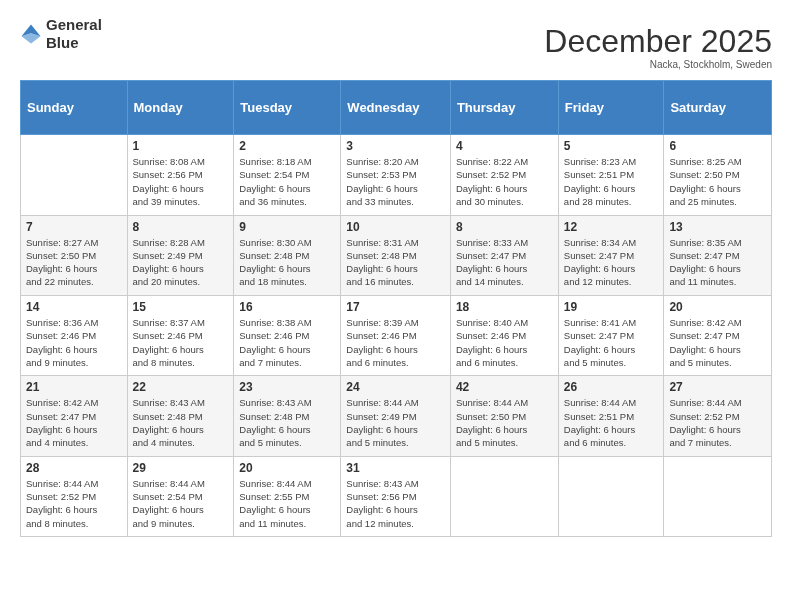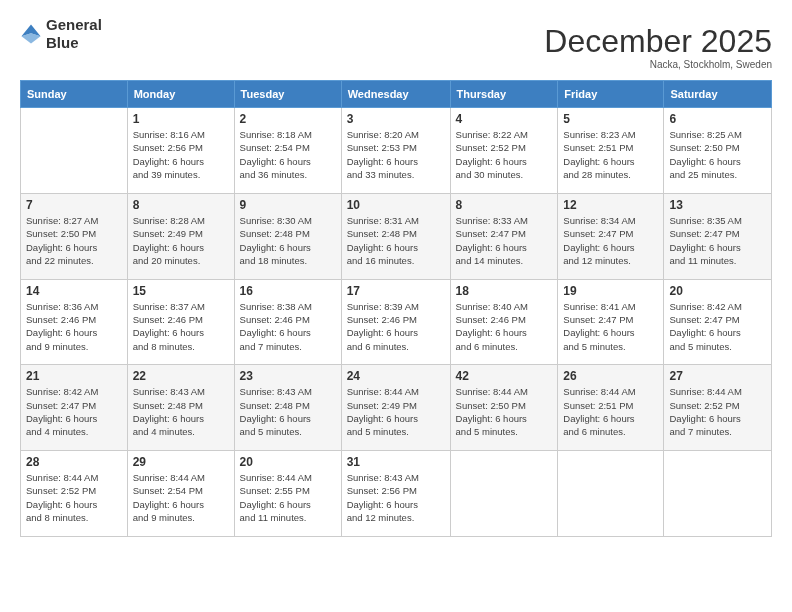--- a/index.html
+++ b/index.html
@@ -59,22 +59,22 @@
     }
     .calendar {
       width: 100%;
       border-collapse: collapse;
       flex: 1;
     }
     .calendar th {
       background: #3d7fc1;
       color: #fff;
       font-weight: bold;
-      font-size: 11px;
-      padding: 7px 6px;
+      font-size: 13px;
+      padding: 19px 6px;
       text-align: left;
       border: 1px solid #5a9ad4;
       margin-top: 14px;
     }
     .calendar td {
       vertical-align: top;
       border: 1px solid #ccc;
       padding: 4px 5px;
       width: 113px;
       min-height: 80px;
@@ -134,21 +134,21 @@
           <th>Thursday</th>
           <th>Friday</th>
           <th>Saturday</th>
         </tr>
     </thead>
     <tbody id="calendar-body">
     <tr>
           <td class="empty-cell"></td>
           <td>
             <div class="day-number">1</div>
-            <div class="day-info" style="white-space: pre-line;">Sunrise: 8:16 AM
+            <div class="day-info" style="white-space: pre-line;">Sunrise: 8:08 AM
 Sunset: 2:56 PM
 Daylight: 6 hours
 and 39 minutes.</div>
           </td>
           <td>
             <div class="day-number">2</div>
             <div class="day-info" style="white-space: pre-line;">Sunrise: 8:18 AM
 Sunset: 2:54 PM
 Daylight: 6 hours
 and 36 minutes.</div>

